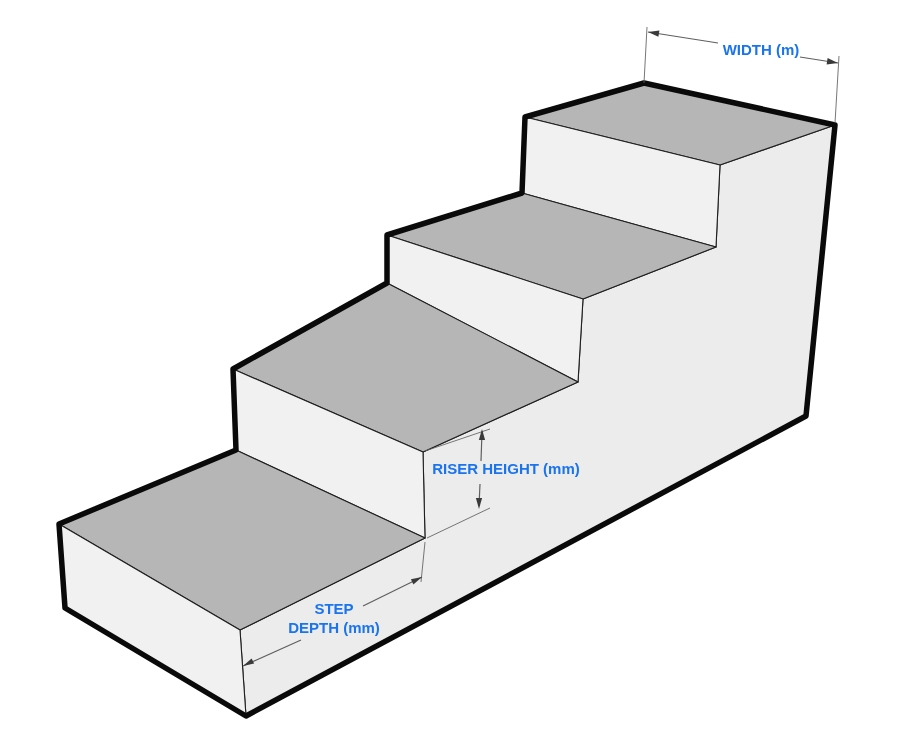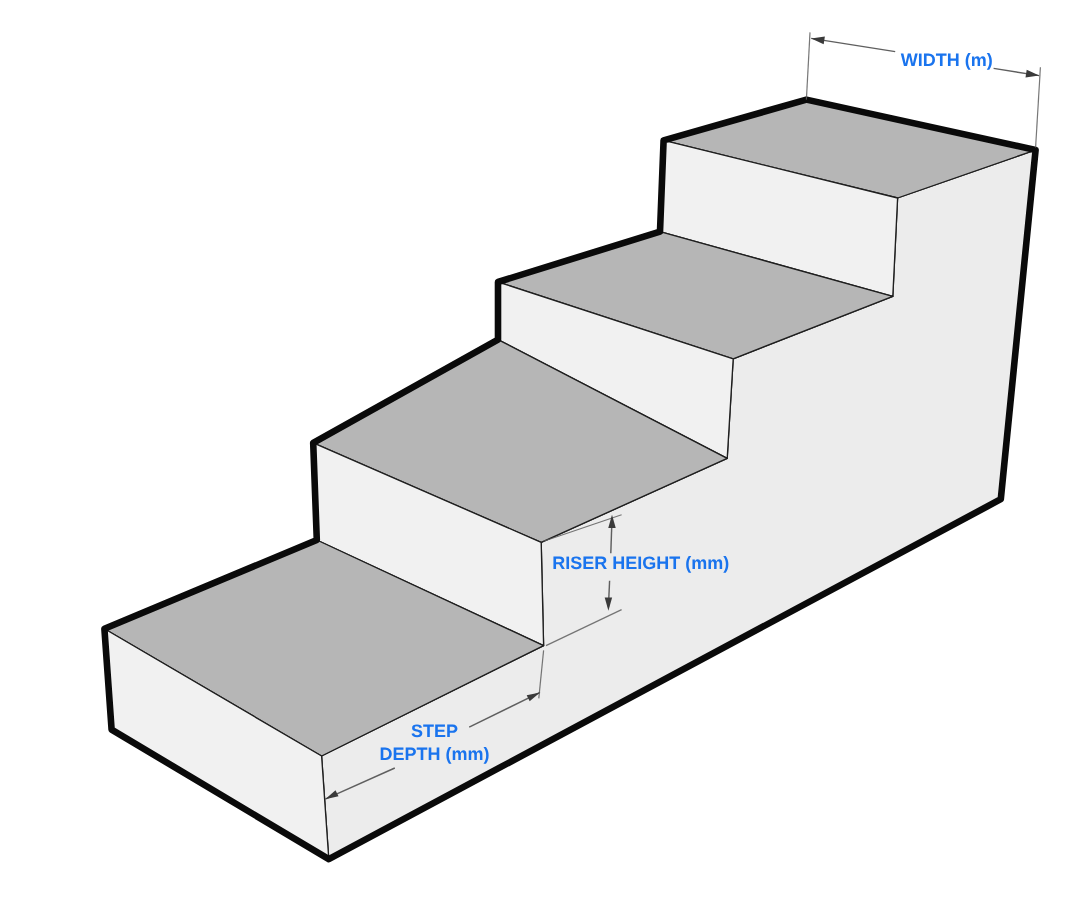--- a/index.html
+++ b/index.html
@@ -1,16 +1,16 @@
 <!DOCTYPE html>
 <html style="--c-background: #ffffff; --c-label_blue: #1a74ee; --c-tread_gray: #b6b6b6; --c-riser_light: #f1f1f1; --c-side_light: #ececec; --c-outline_black: #0a0a0a; --c-dimension_gray: #5f5f5f;"><head>
 <meta charset="utf-8">
 <style>
   html,body{margin:0;padding:0;background:var(--c-background,#fff);}
-  .stage{position:relative;width:840px;height:750px;overflow:hidden;background:var(--c-background,#fff);padding-left:28px;}
+  .stage{position:relative;width:840px;height:750px;overflow:hidden;background:var(--c-background,#fff);}
   svg{display:block}
   .tread{fill:var(--c-tread_gray,#b6b6b6);stroke:#1f1f1f;stroke-width:1.1;stroke-linejoin:round;}
   .riser{fill:var(--c-riser_light,#f1f1f1);stroke:#1f1f1f;stroke-width:1.1;stroke-linejoin:round;}
   .side{fill:var(--c-side_light,#ededed);stroke:#1f1f1f;stroke-width:1.1;stroke-linejoin:round;}
   .outline{fill:none;stroke:var(--c-outline_black,#0a0a0a);stroke-width:5.5;stroke-linejoin:round;stroke-linecap:round;}
   .dim{stroke:var(--c-dimension_gray,#5f5f5f);stroke-width:1.2;fill:none;}
   .ext{stroke:var(--c-dimension_gray,#5f5f5f);stroke-width:1;fill:none;opacity:.85;}
   .arrow{fill:#3a3a3a;stroke:none;}
   .dim-label{fill:var(--c-label_blue,#1a74ee);font-family:"Liberation Sans",sans-serif;font-size:15px;font-weight:bold;}
 </style>

